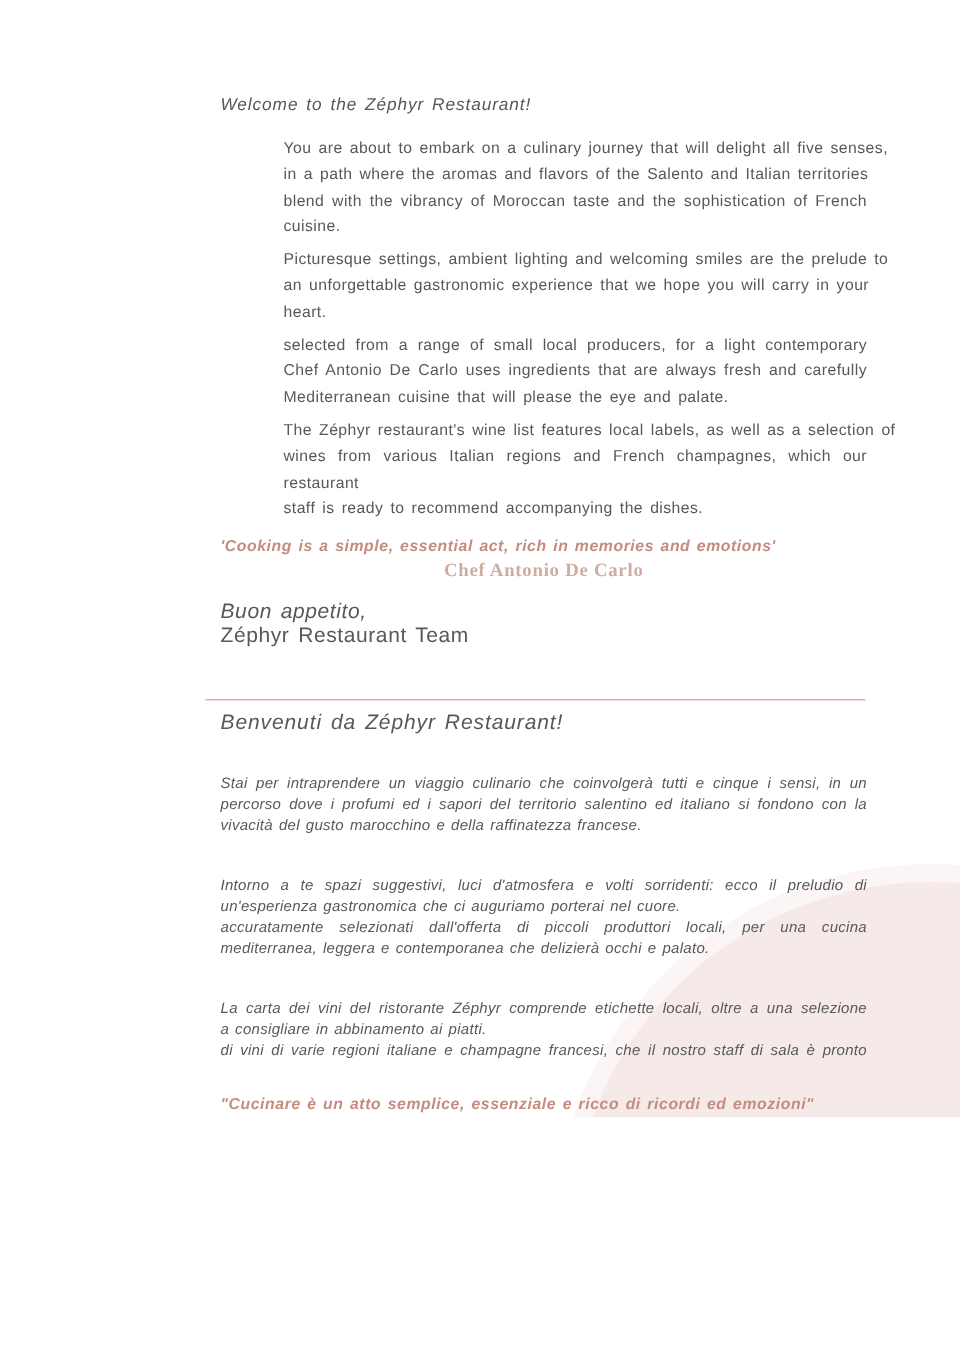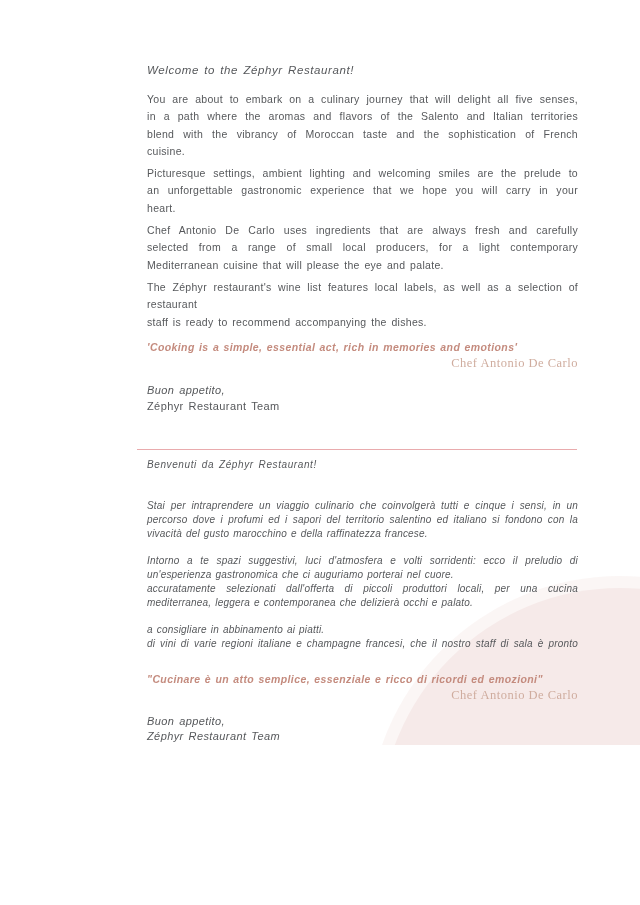--- a/index.html
+++ b/index.html
@@ -25,47 +25,48 @@
     margin-top:62px;line-height:17px;font-size:11.5px;font-style:italic;
     letter-spacing:.6px;word-spacing:1.5px;color:var(--body_text);
   }
   .paras{margin-top:12px;}
   .para + .para{margin-top:5px;}
   .line{
     text-align:justify;text-align-last:justify;white-space:nowrap;
   }
   .line.last{text-align-last:left;}
 
-  .en-body{font-size:10.5px;line-height:17.3px;letter-spacing:.3px;word-spacing:1.5px;}
+  .en-body{font-size:10.5px;line-height:17.3px;letter-spacing:.3px;word-spacing:1.5px;margin-left:42px;}
 
   .quote{
     margin-top:8px;text-align:left;font-size:10.5px;line-height:16px;
     font-weight:bold;font-style:italic;letter-spacing:.4px;word-spacing:1px;
     color:var(--quote);
   }
   .chef{
-    text-align:right;font-family:"Liberation Serif", serif;
+    text-align:center;font-family:"Liberation Serif", serif;
     font-size:12.5px;line-height:17px;letter-spacing:.5px;
     color:var(--chef);
+    font-weight:bold;
   }
-  .signoff{margin-top:10px;font-size:11px;line-height:16px;letter-spacing:.4px;word-spacing:1.5px;}
+  .signoff{margin-top:10px;font-size:14px;line-height:16px;letter-spacing:.4px;word-spacing:1.5px;}
   .signoff .it1{font-style:italic;}
   .signoff.italic-all div{font-style:italic;}
 
   .divider{
     margin-top:35px;margin-left:-10px;width:440px;height:1px;
     background:var(--divider);
   }
   .heading2{
-    margin-top:7px;line-height:15px;font-size:10px;font-style:italic;
+    margin-top:7px;line-height:15px;font-size:14px;font-style:italic;
     letter-spacing:.6px;word-spacing:1.5px;
   }
   .it-paras{margin-top:27px;}
   .it-body{font-size:10px;line-height:14px;font-style:italic;letter-spacing:.2px;word-spacing:1px;}
-  .it-paras .para + .para{margin-top:13px;}
+  .it-paras .para + .para{margin-top:26px;}
   .quote.it{margin-top:21px;line-height:15px;}
   .signoff.it-close{line-height:15.5px;}
 </style>
 </head>
 <body>
 
 <div class="page">
 
   <svg class="watermark" viewBox="0 0 280 200" aria-hidden="true">
     <circle cx="260" cy="283" r="252" style="fill:var(--wm_base,#f6eae9);opacity:.45"></circle>
@@ -91,26 +92,27 @@
             <div class="line">in a path where the aromas and flavors of the Salento and Italian territories</div>
             <div class="line">blend with the vibrancy of Moroccan taste and the sophistication of French</div>
             <div class="line last">cuisine.</div>
           </div>
           <div class="para">
             <div class="line">Picturesque settings, ambient lighting and welcoming smiles are the prelude to</div>
             <div class="line">an unforgettable gastronomic experience that we hope you will carry in your</div>
             <div class="line last">heart.</div>
           </div>
           <div class="para">
+            <div class="line">selected from a range of small local producers, for a light contemporary</div>
             <div class="line">Chef Antonio De Carlo uses ingredients that are always fresh and carefully</div>
-            <div class="line">selected from a range of small local producers, for a light contemporary</div>
             <div class="line last">Mediterranean cuisine that will please the eye and palate.</div>
           </div>
           <div class="para">
             <div class="line">The Zéphyr restaurant's wine list features local labels, as well as a selection of</div>
+            <div class="line">wines from various Italian regions and French champagnes, which our</div>
             <div class="line last">restaurant</div>
             <div class="line last">staff is ready to recommend accompanying the dishes.</div>
           </div>
         </div>
 
       <div class="quote">'Cooking is a simple, essential act, rich in memories and emotions'</div>
       <div class="chef">Chef Antonio De Carlo</div>
 
       <div class="signoff">
         <div class="it1">Buon appetito,</div>
@@ -129,20 +131,21 @@
             <div class="line">percorso dove i profumi ed i sapori del territorio salentino ed italiano si fondono con la</div>
             <div class="line last">vivacità del gusto marocchino e della raffinatezza francese.</div>
           </div>
           <div class="para">
             <div class="line">Intorno a te spazi suggestivi, luci d'atmosfera e volti sorridenti: ecco il preludio di</div>
             <div class="line last">un'esperienza gastronomica che ci auguriamo porterai nel cuore.</div>
             <div class="line">accuratamente selezionati dall'offerta di piccoli produttori locali, per una cucina</div>
             <div class="line last">mediterranea, leggera e contemporanea che delizierà occhi e palato.</div>
           </div>
           <div class="para">
+            <div class="line">La carta dei vini del ristorante Zéphyr comprende etichette locali, oltre a una selezione</div>
             <div class="line last">a consigliare in abbinamento ai piatti.</div>
             <div class="line">di vini di varie regioni italiane e champagne francesi, che il nostro staff di sala è pronto</div>
           </div>
         </div>
 
       <div class="quote it">"Cucinare è un atto semplice, essenziale e ricco di ricordi ed emozioni"</div>
       <div class="chef">Chef Antonio De Carlo</div>
 
       <div class="signoff italic-all it-close">
         <div>Buon appetito,</div>

